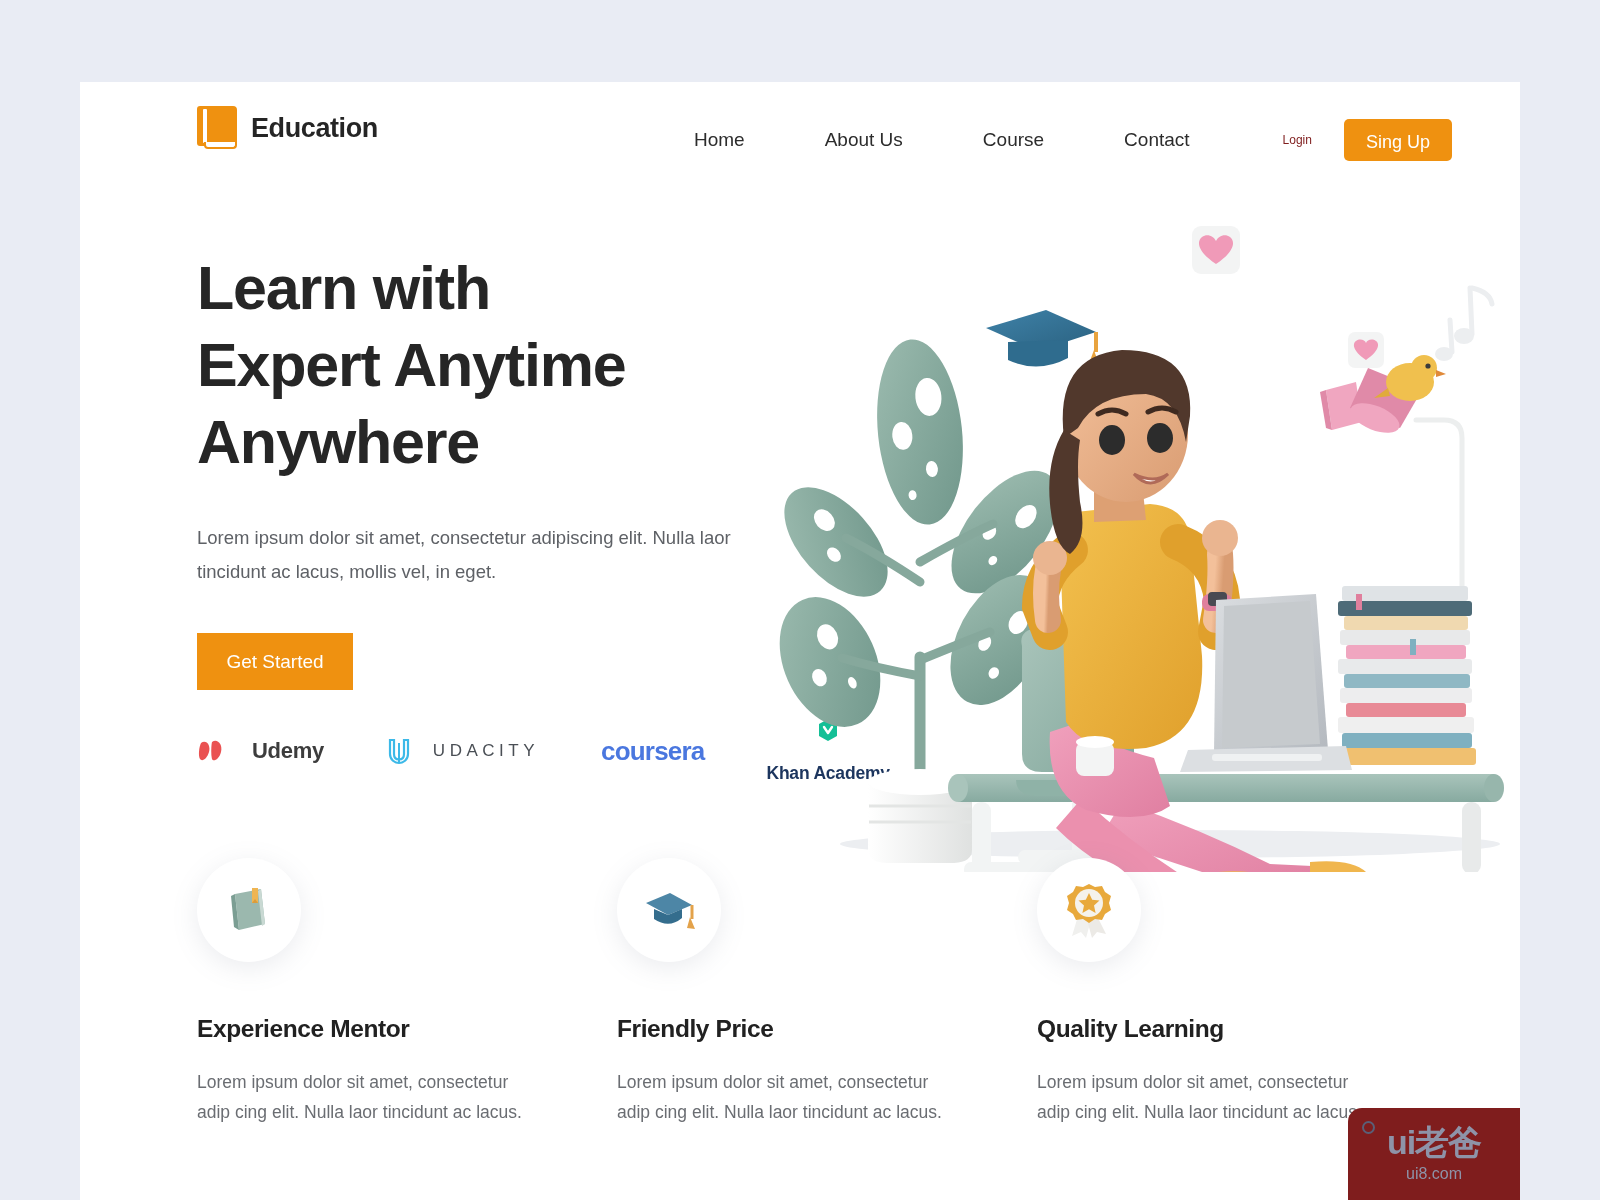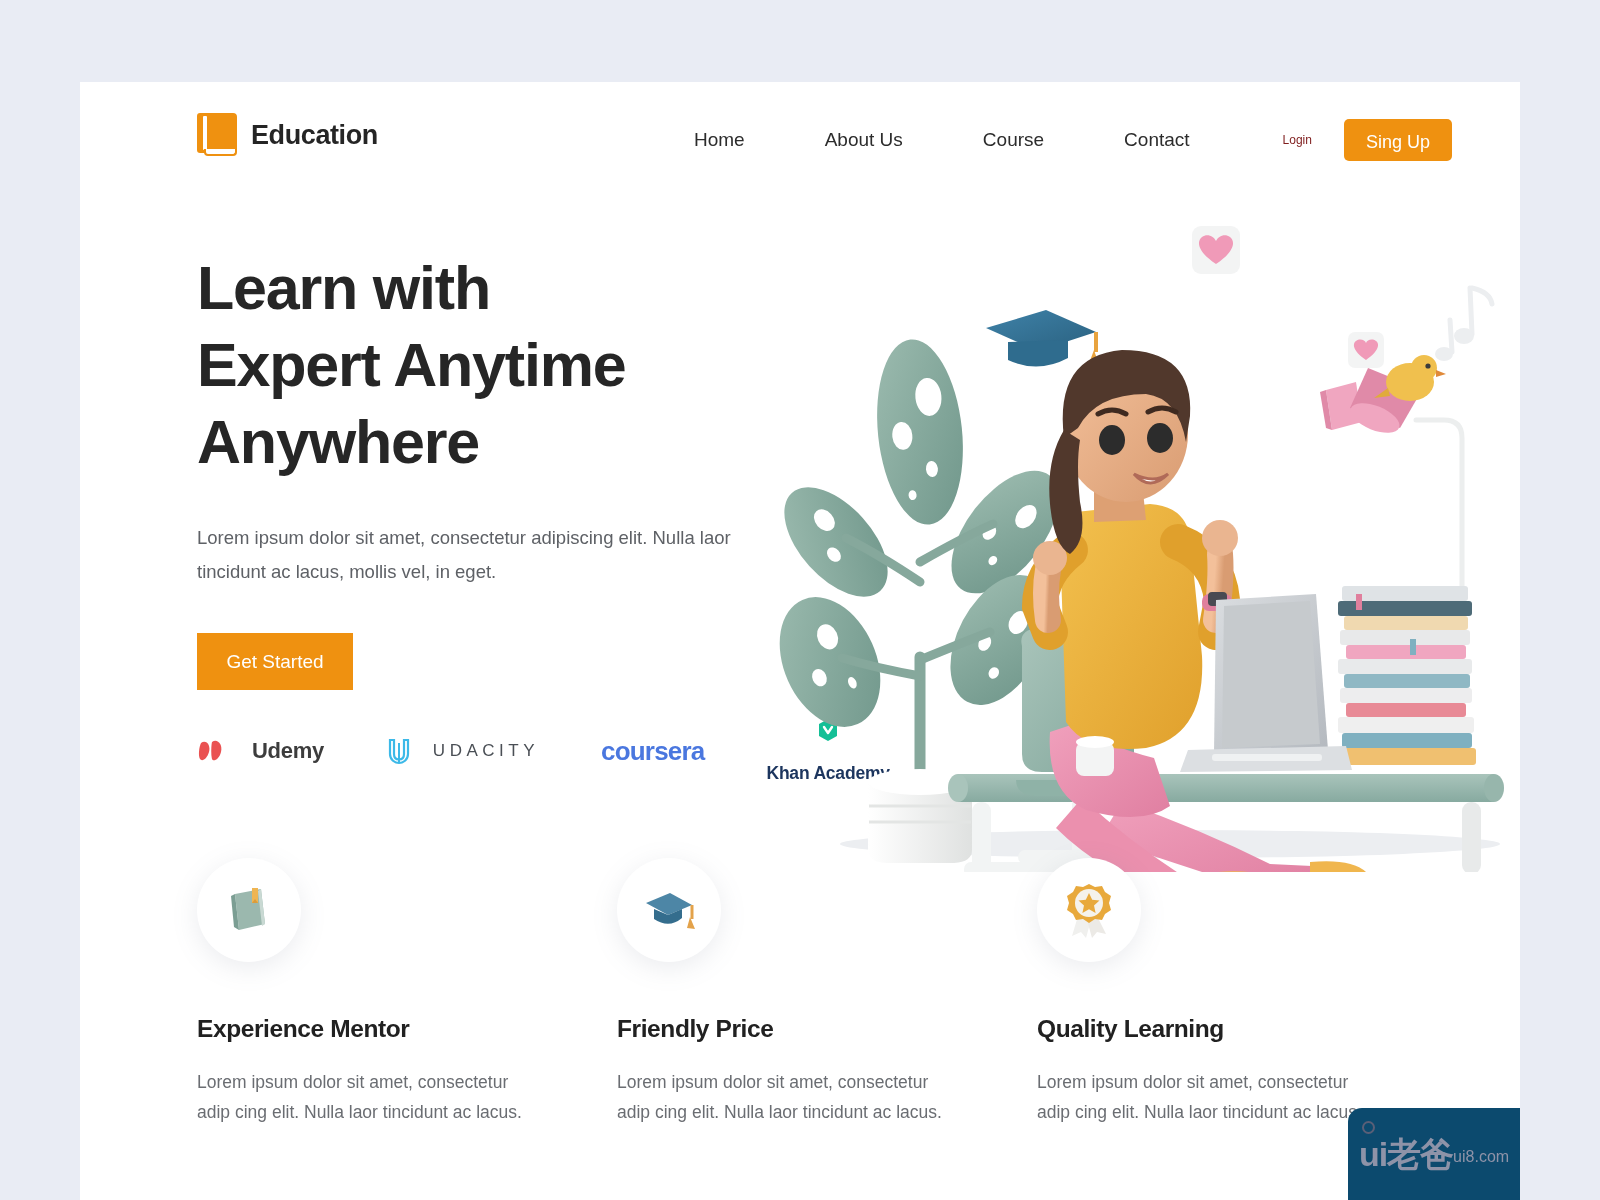--- a/index.html
+++ b/index.html
@@ -33,21 +33,21 @@
     left: 0; top: 0;
     width: 1440px;
     height: 118px;
     display: flex;
     align-items: center;
   }
 
   .brand {
     position: absolute;
     left: 117px;
-    top: 31px;
+    top: 24px;
     display: flex;
     align-items: center;
     gap: 14px;
   }
 
   .brand-book {
     width: 40px; height: 44px;
     position: relative;
     flex: 0 0 auto;
   }
@@ -225,24 +225,24 @@
     max-width: 330px;
   }
 
   
   .watermark {
     position: absolute;
     right: 0px;
     bottom: 0px;
     width: 172px;
     height: 92px;
-    background: #0c4a6e;
+    background: #7f1d1d;
     border-radius: 14px 0 0 0;
     display: flex;
-    flex-direction: row;
+    flex-direction: column;
     align-items: center;
     justify-content: center;
     z-index: 50;
   }
   .watermark .dot {
     position: absolute;
     left: 14px; top: 13px;
     width: 13px; height: 13px;
     border: 2px solid #5a5f77;
     border-radius: 50%;

